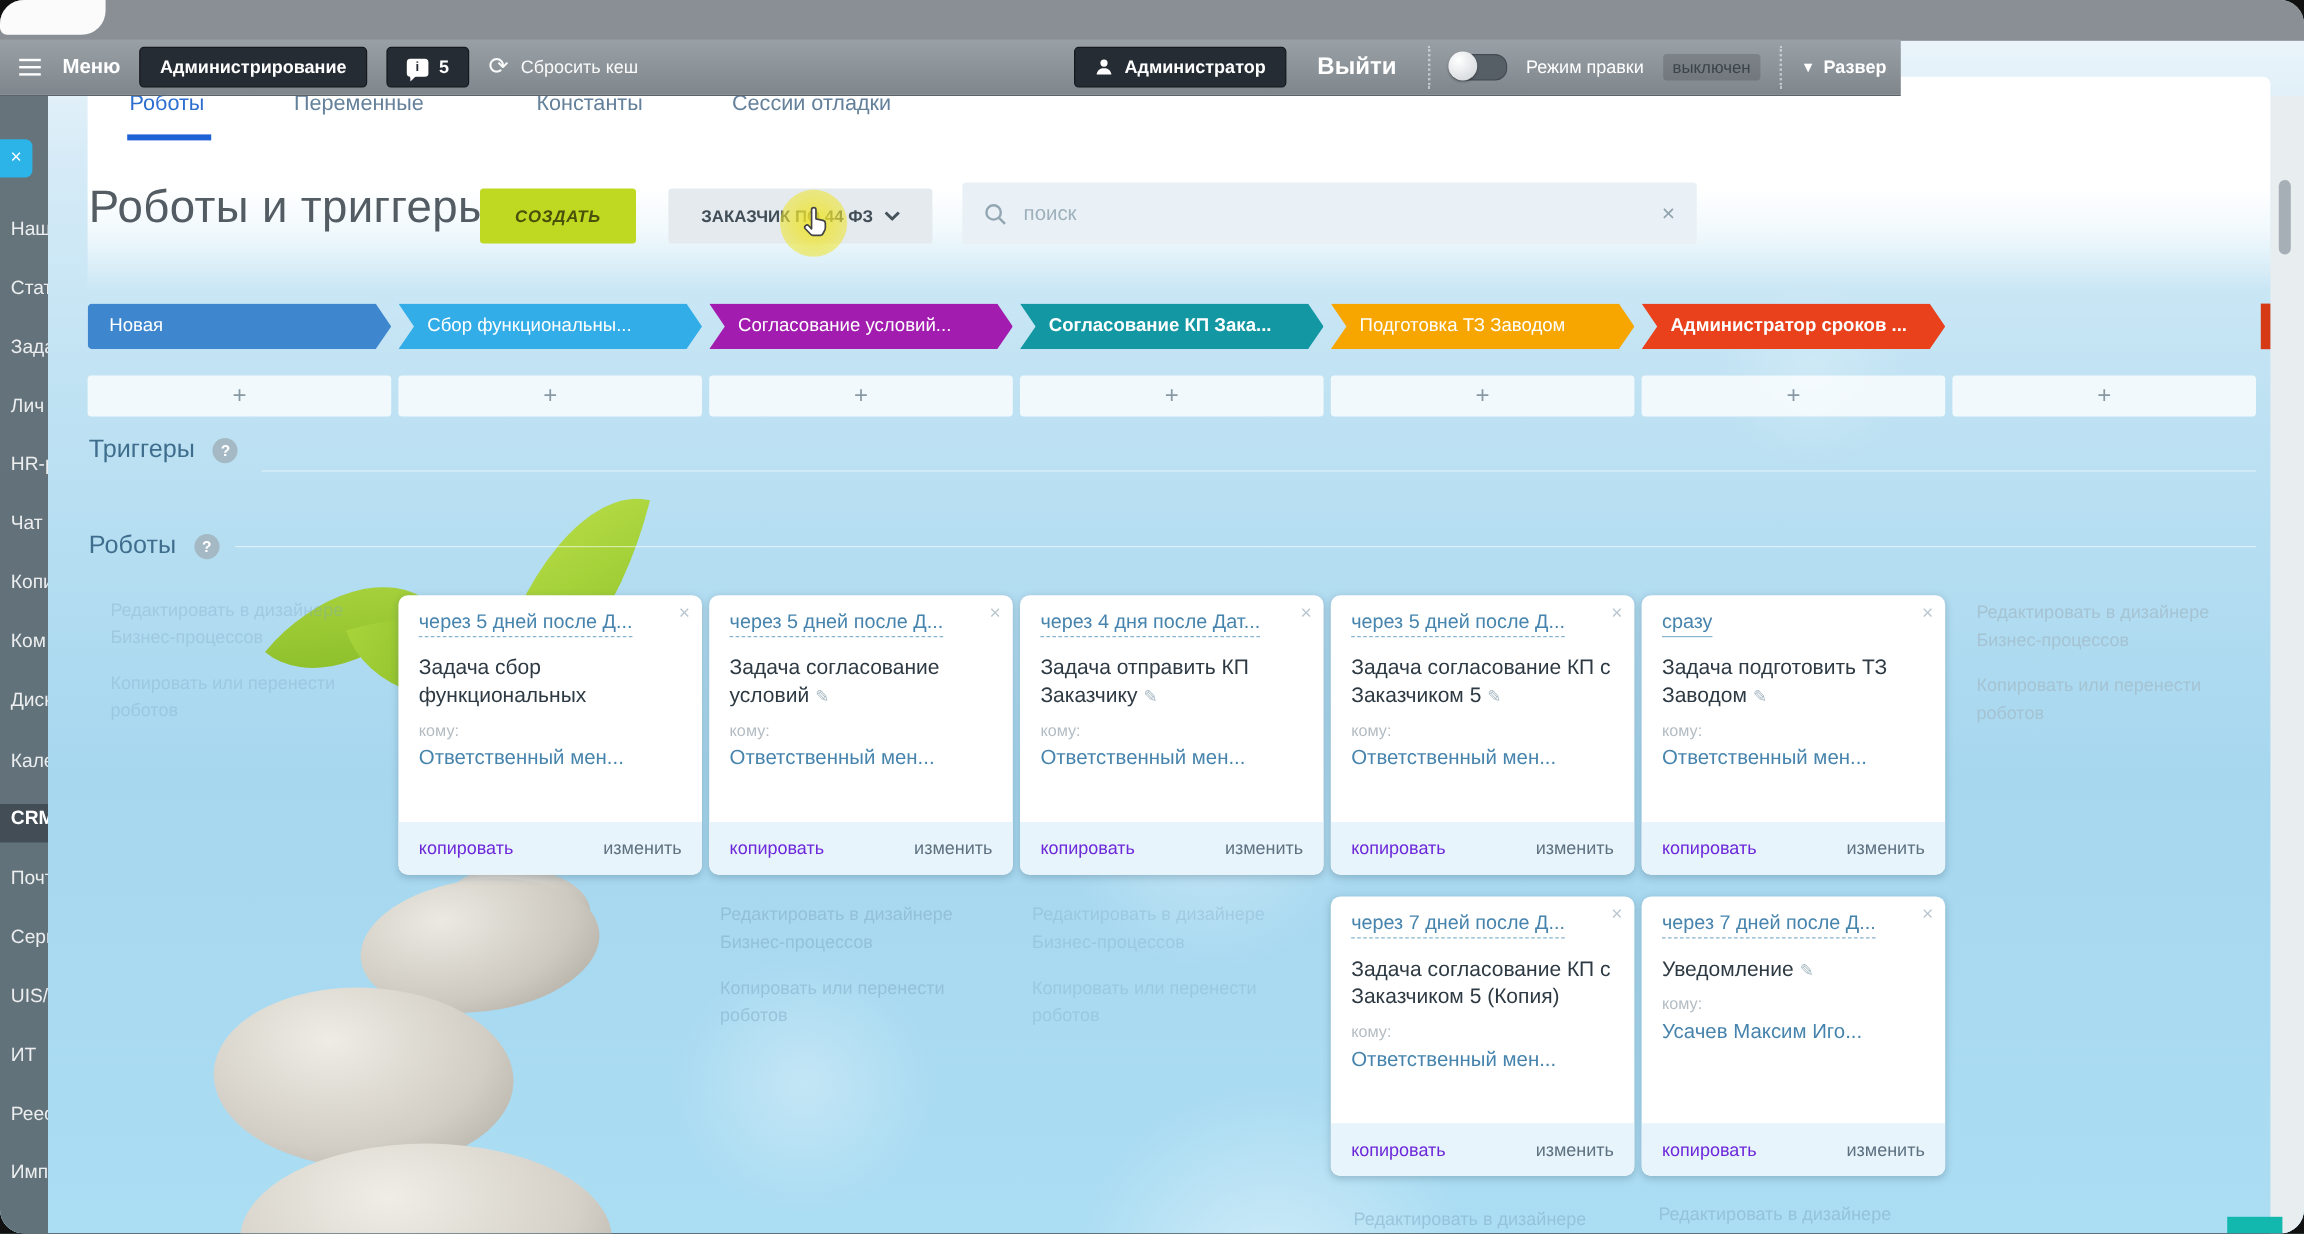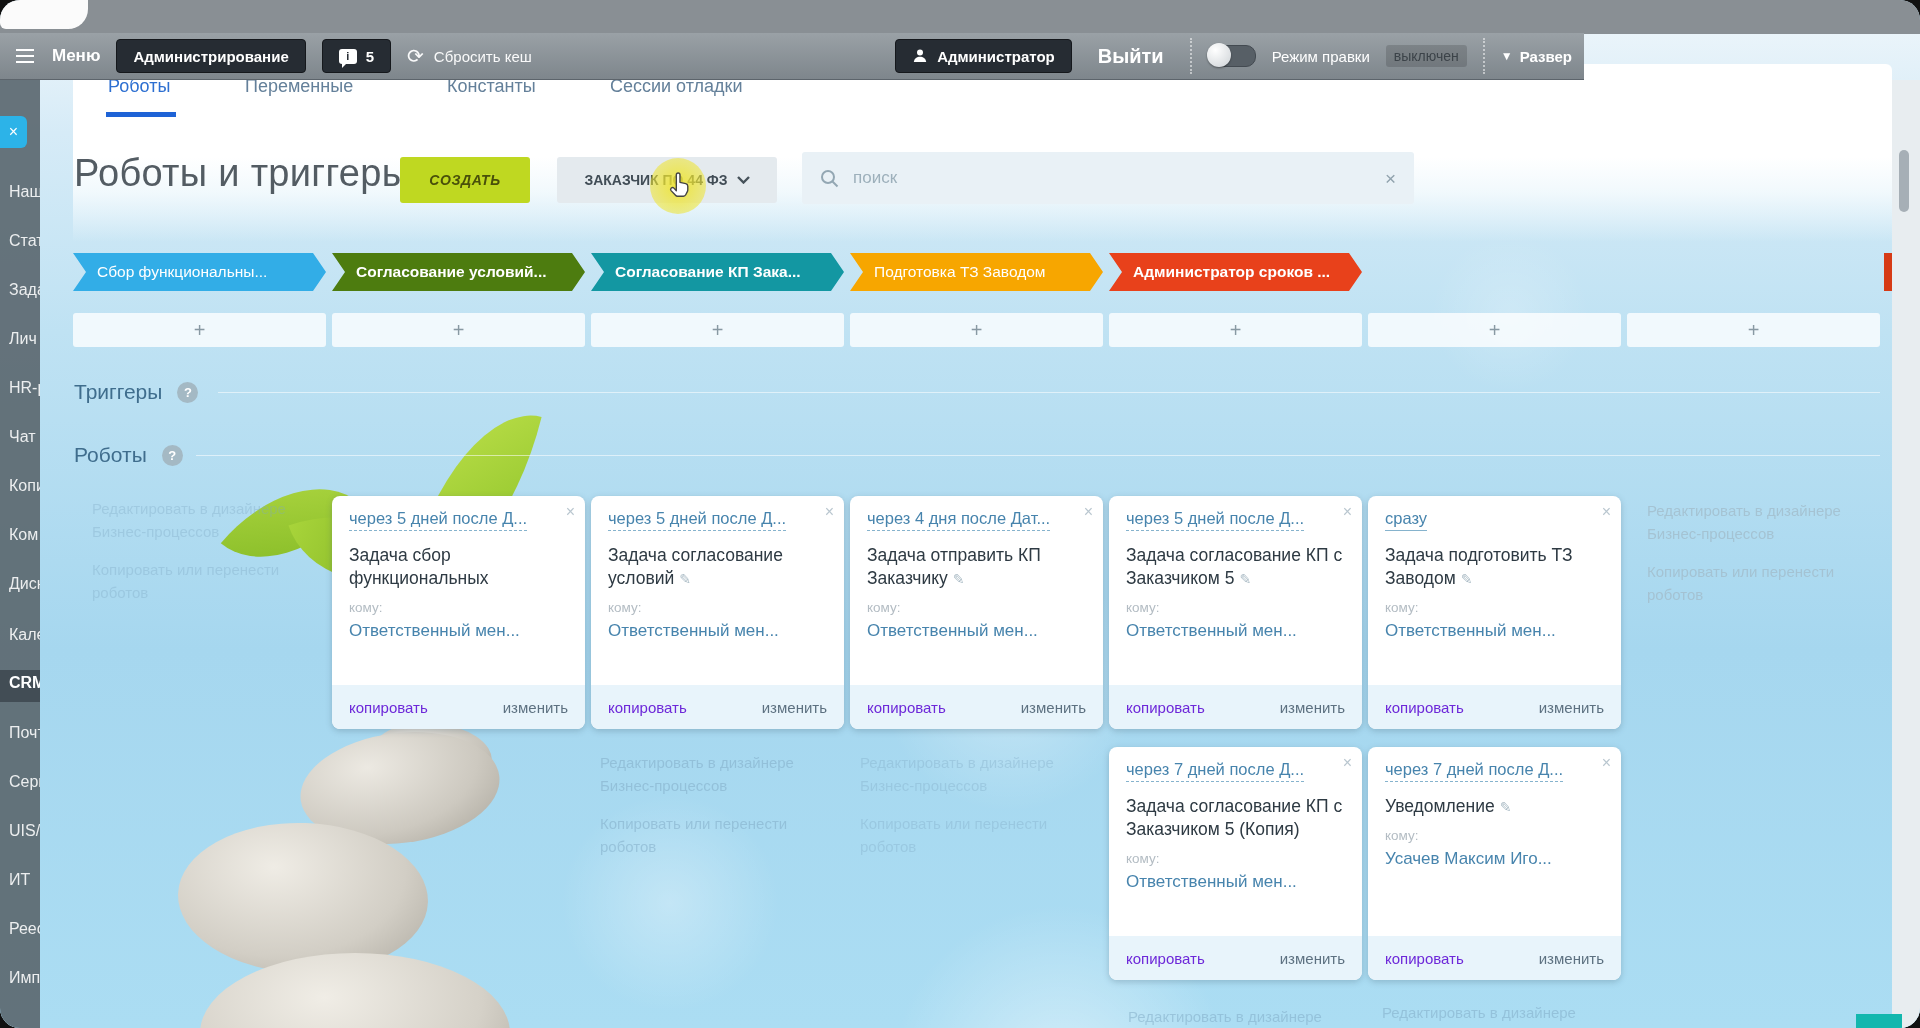--- a/index.html
+++ b/index.html
@@ -55,21 +55,21 @@
      clip-path:polygon(0 0,calc(100% - 13px) 0,100% 50%,calc(100% - 13px) 100%,0 100%,13px 50%);}
   .stage.first{clip-path:polygon(0 0,calc(100% - 13px) 0,100% 50%,calc(100% - 13px) 100%,0 100%);padding-left:18px;border-radius:4px 0 0 4px;}
   .stage.bold{font-weight:bold;}
   .stage-sliver{position:absolute;left:1884px;top:253px;width:8px;height:38px;}
   
   .plus-row{position:absolute;left:73px;top:313px;display:grid;grid-template-columns:repeat(7,253px);column-gap:6px;}
   .plus-btn{height:34px;border:none;border-radius:3px;background:rgba(255,255,255,.78);color:#8899a3;
      font-size:20px;font-family:inherit;cursor:pointer;line-height:32px;}
   
   .sec-label{position:absolute;display:flex;align-items:center;gap:15px;color:#3f6d8d;font-size:21px;}
-  .sec-triggers{left:74px;top:380px;justify-content:space-between;}
+  .sec-triggers{left:74px;top:363px;justify-content:space-between;}
   .sec-robots{left:74px;top:443px;}
   .qicon{display:inline-block;width:21px;height:21px;border-radius:50%;background:#a4b9c4;color:#fff;
      font-size:13px;font-weight:bold;text-align:center;line-height:21px;cursor:pointer;}
   .sec-line{position:absolute;height:1px;background:rgba(255,255,255,.55);}
   .line-t{left:218px;top:392px;width:1662px;}
   .line-r{left:196px;top:455px;width:1684px;}
   
   .ghost{position:absolute;width:232px;font-size:15px;line-height:1.5;color:#7fa9c4;}
   .glink{margin-bottom:16px;cursor:pointer;}
   
@@ -174,22 +174,23 @@
   <div class="search-box z3">
     <svg width="19" height="19" viewBox="0 0 19 19">
       <circle cx="8" cy="8" r="6" fill="none" stroke="#93a7b3" stroke-width="2"></circle>
       <line x1="12.5" y1="12.5" x2="17.5" y2="17.5" stroke="#93a7b3" stroke-width="2"></line>
     </svg>
     <input type="text" placeholder="поиск" style="">
     <span class="search-clear">×</span>
   </div>
 
   <div class="stages z3">
+    <div class="stage first" style="background: rgb(62, 135, 207);">Новая</div>
     <div class="stage" style="background: rgb(50, 173, 231);">Сбор функциональны...</div>
-    <div class="stage" style="background: #4d7c0f; font-weight: bold;">Согласование условий...</div>
+    <div class="stage" style="background: #a21caf;">Согласование условий...</div>
     <div class="stage bold" style="background: rgb(19, 151, 162);">Согласование КП Зака...</div>
     <div class="stage" style="background: rgb(247, 166, 0);">Подготовка ТЗ Заводом</div>
     <div class="stage bold" style="background: rgb(232, 65, 27);">Администратор сроков ...</div>
   </div>
   <div class="stage-sliver z3" style="background: rgb(214, 58, 21);"></div>
 
   <div class="plus-row z3">
     <button class="plus-btn">+</button>
     <button class="plus-btn">+</button>
     <button class="plus-btn">+</button>

